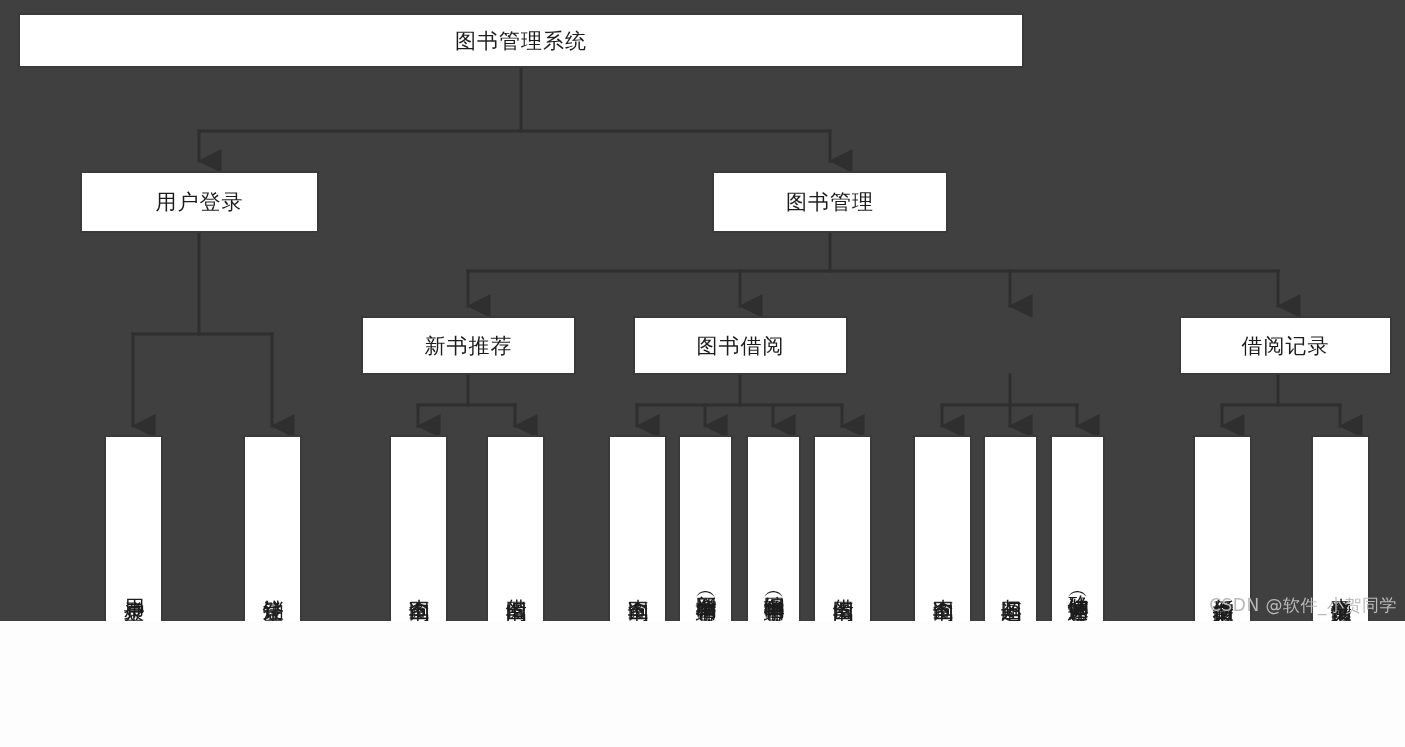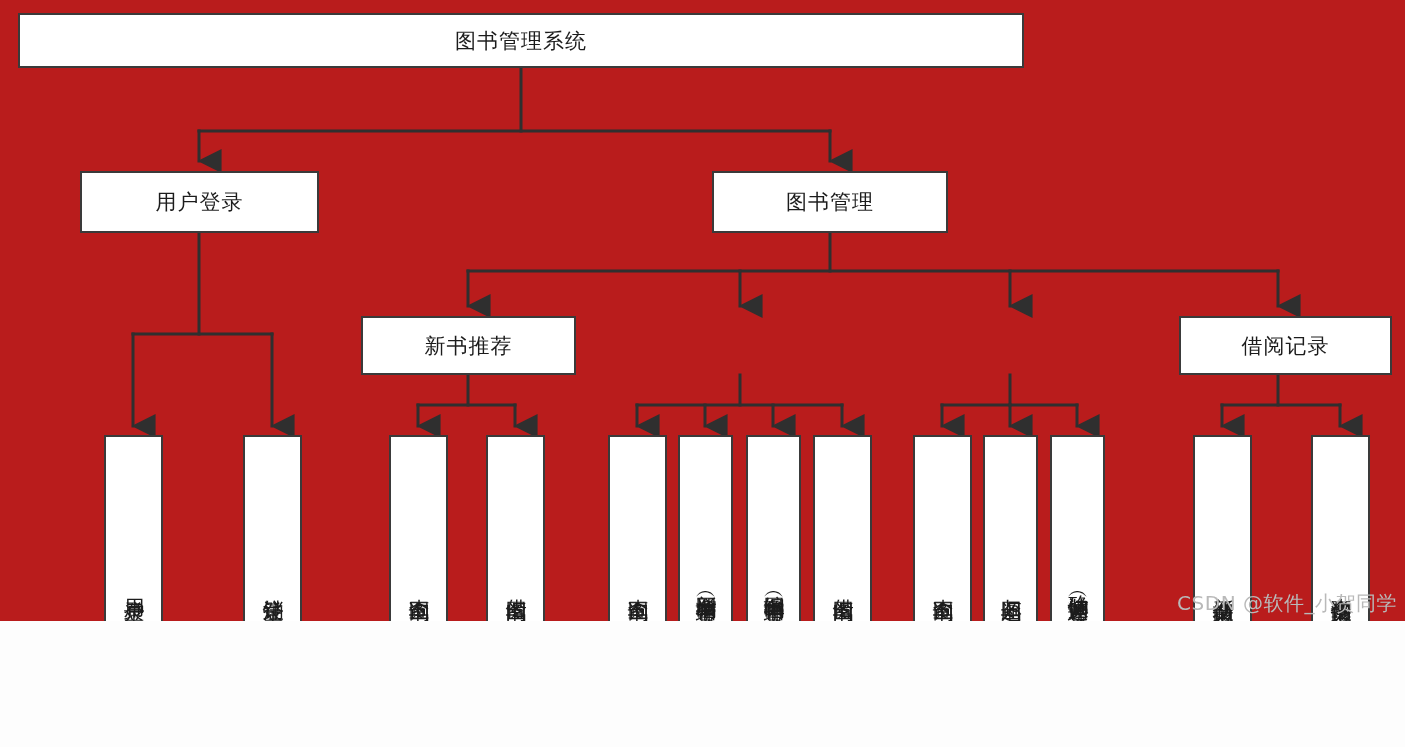--- a/index.html
+++ b/index.html
@@ -3,21 +3,21 @@
 <meta charset="utf-8">
 <style>
   html,body{margin:0;padding:0;background:#fdfdfd;}
   body{
     font-family:"DejaVu Sans","Liberation Sans",sans-serif;
   }
   #canvas{
     position:relative;
     width:1405px;
     height:621px;
-    background:#b91c1c;
+    background:#404040;
     overflow:hidden;
   }
   svg#wires{
     position:absolute;
     left:0; top:0;
     width:1405px;
     height:747px;
     pointer-events:none;
   }
   .node{
@@ -47,21 +47,21 @@
     writing-mode:vertical-rl;
     text-orientation:upright;
     display:block;
     white-space:normal;
     max-height:100%;
   }
   .watermark{
     position:absolute;
     right:8px;
     bottom:4px;
-    font-size:20px;
+    font-size:17px;
     color:#b9b9b9;
     letter-spacing:0.5px;
     white-space:nowrap;
   }
 </style>
 </head>
 <body>
 
 <div id="canvas">
 
@@ -124,20 +124,23 @@
   <div class="node horiz" style="left:80px;top:171px;width:239px;height:62px;">
     <span>用户登录</span>
   </div>
   <div class="node horiz" style="left:712px;top:171px;width:236px;height:62px;">
     <span>图书管理</span>
   </div>
 
   <div class="node horiz" style="left:361px;top:316px;width:215px;height:59px;">
     <span>新书推荐</span>
   </div>
+  <div class="node horiz" style="left:633px;top:316px;width:215px;height:59px;">
+    <span>图书借阅</span>
+  </div>
   <div class="node horiz" style="left:1172px;top:316px;width:213px;height:59px;margin-left:7px;">
     <span>借阅记录</span>
   </div>
 
   <div class="node vert" style="left:104px;top:435px;width:59px;height:300px;">
     <span class="vlabel">用户登录</span>
   </div>
   <div class="node vert" style="left:243px;top:435px;width:59px;height:300px;">
     <span class="vlabel">注销登录</span>
   </div>

